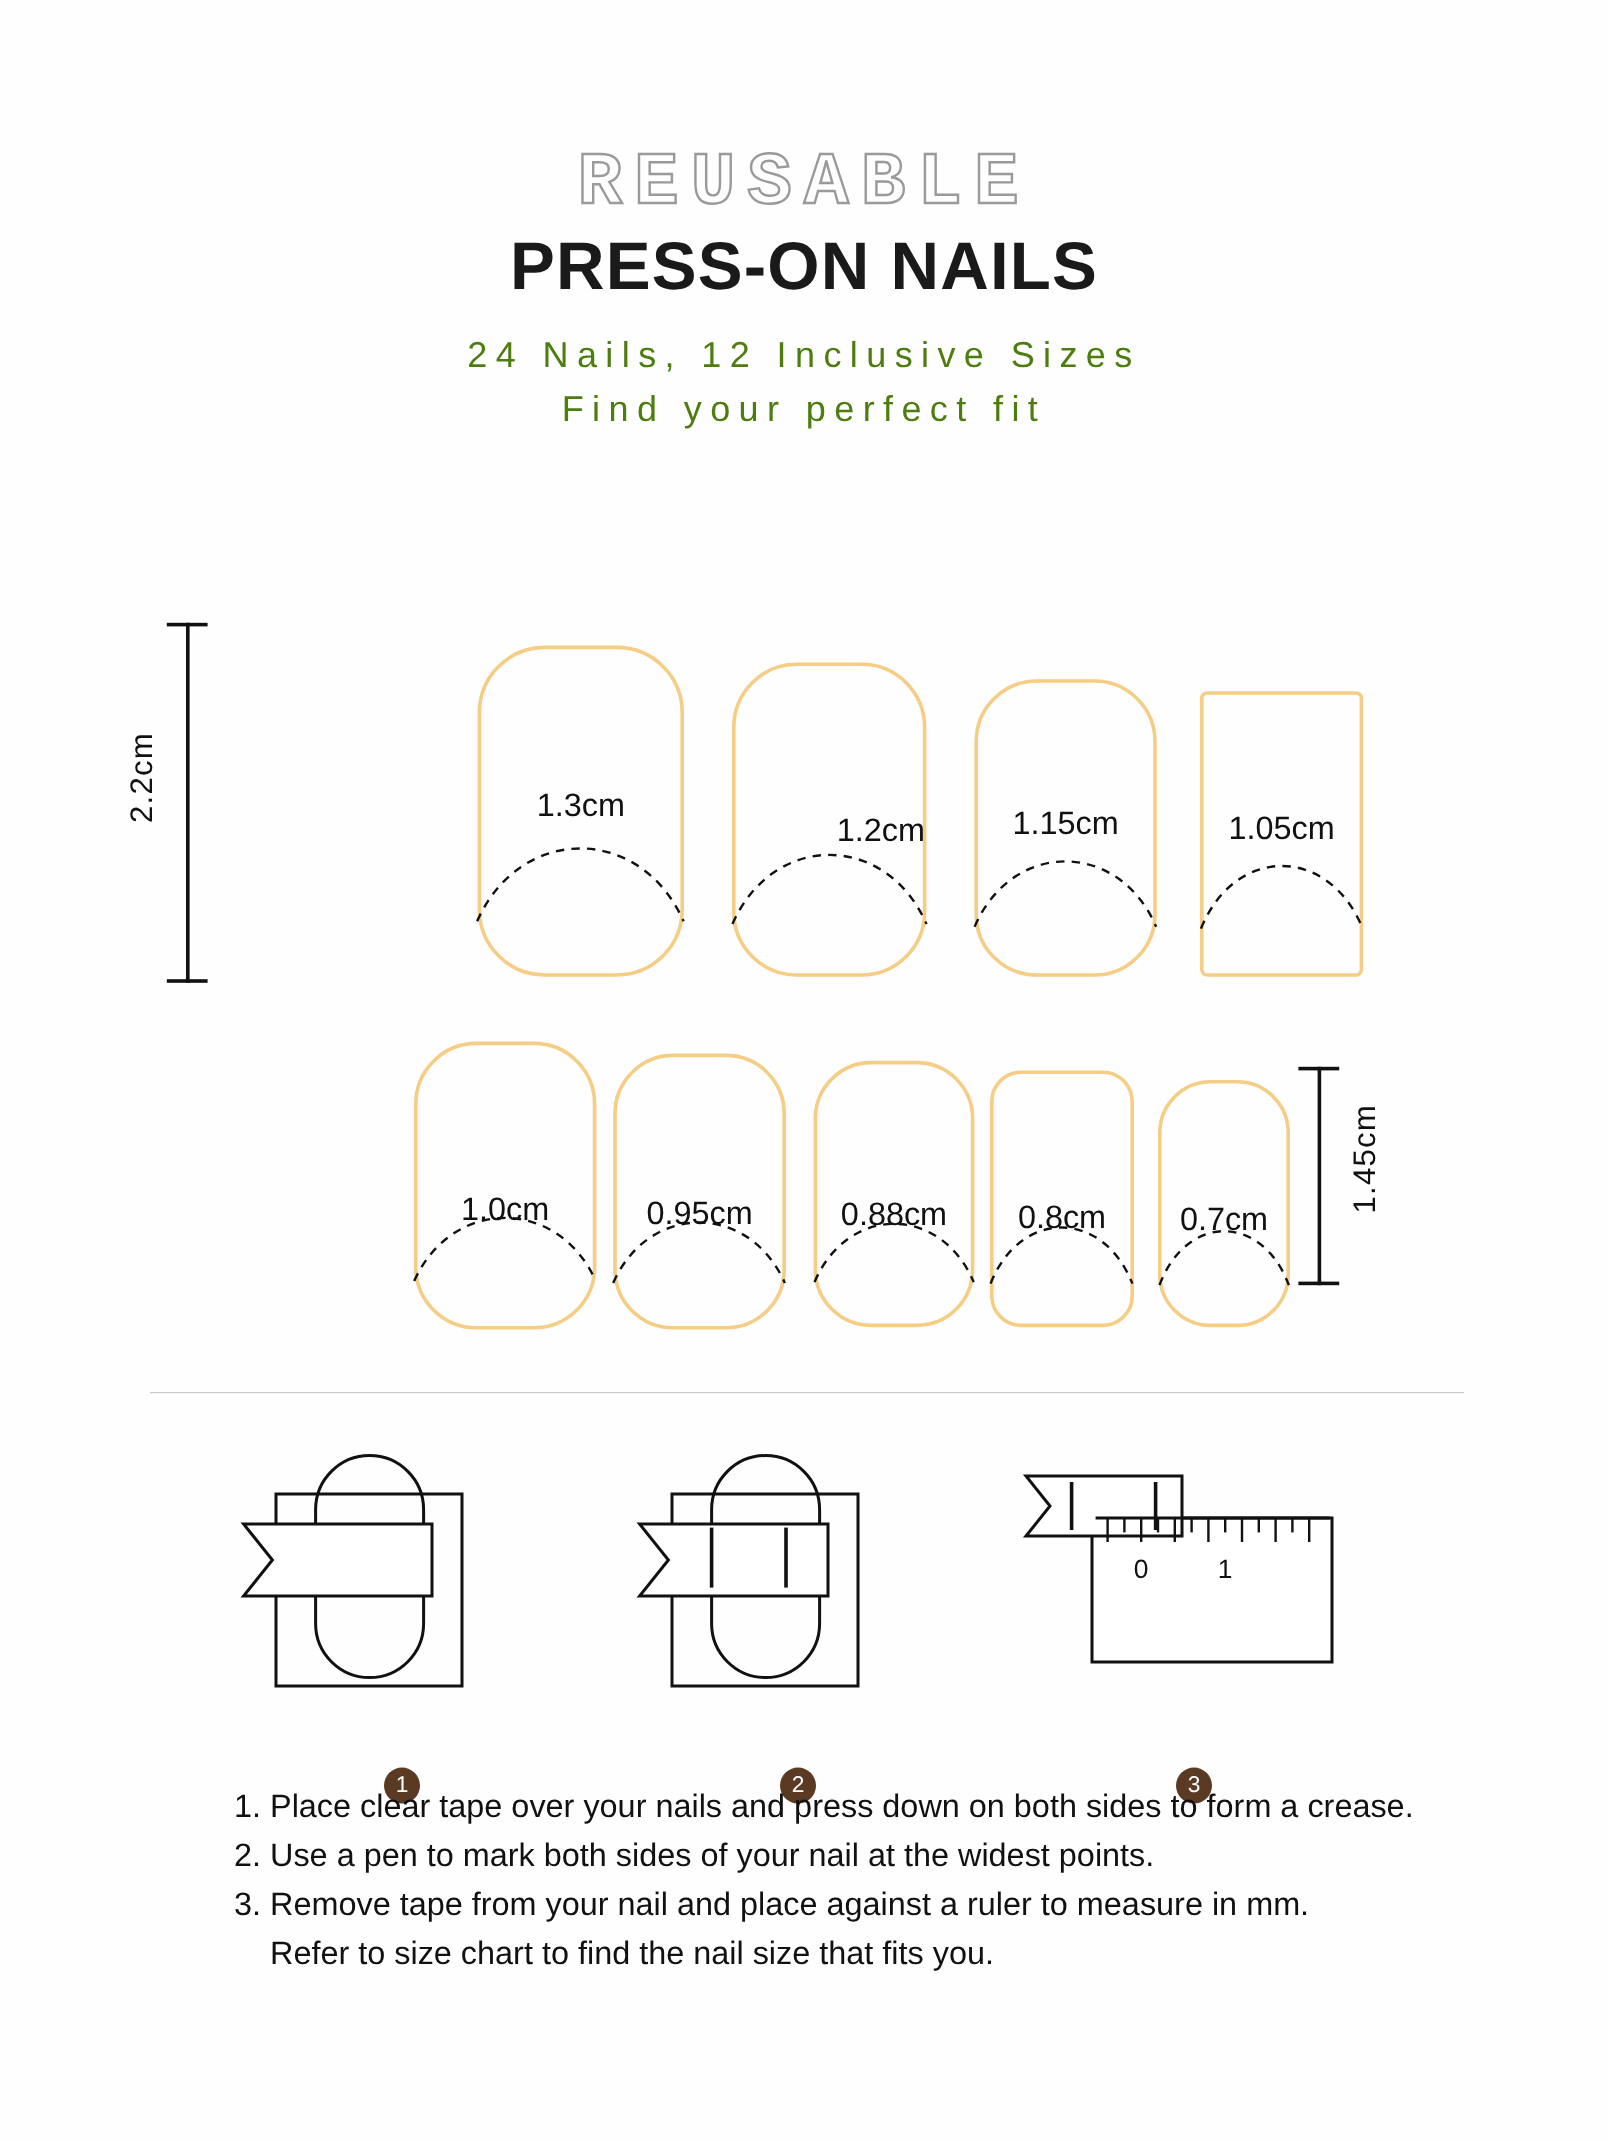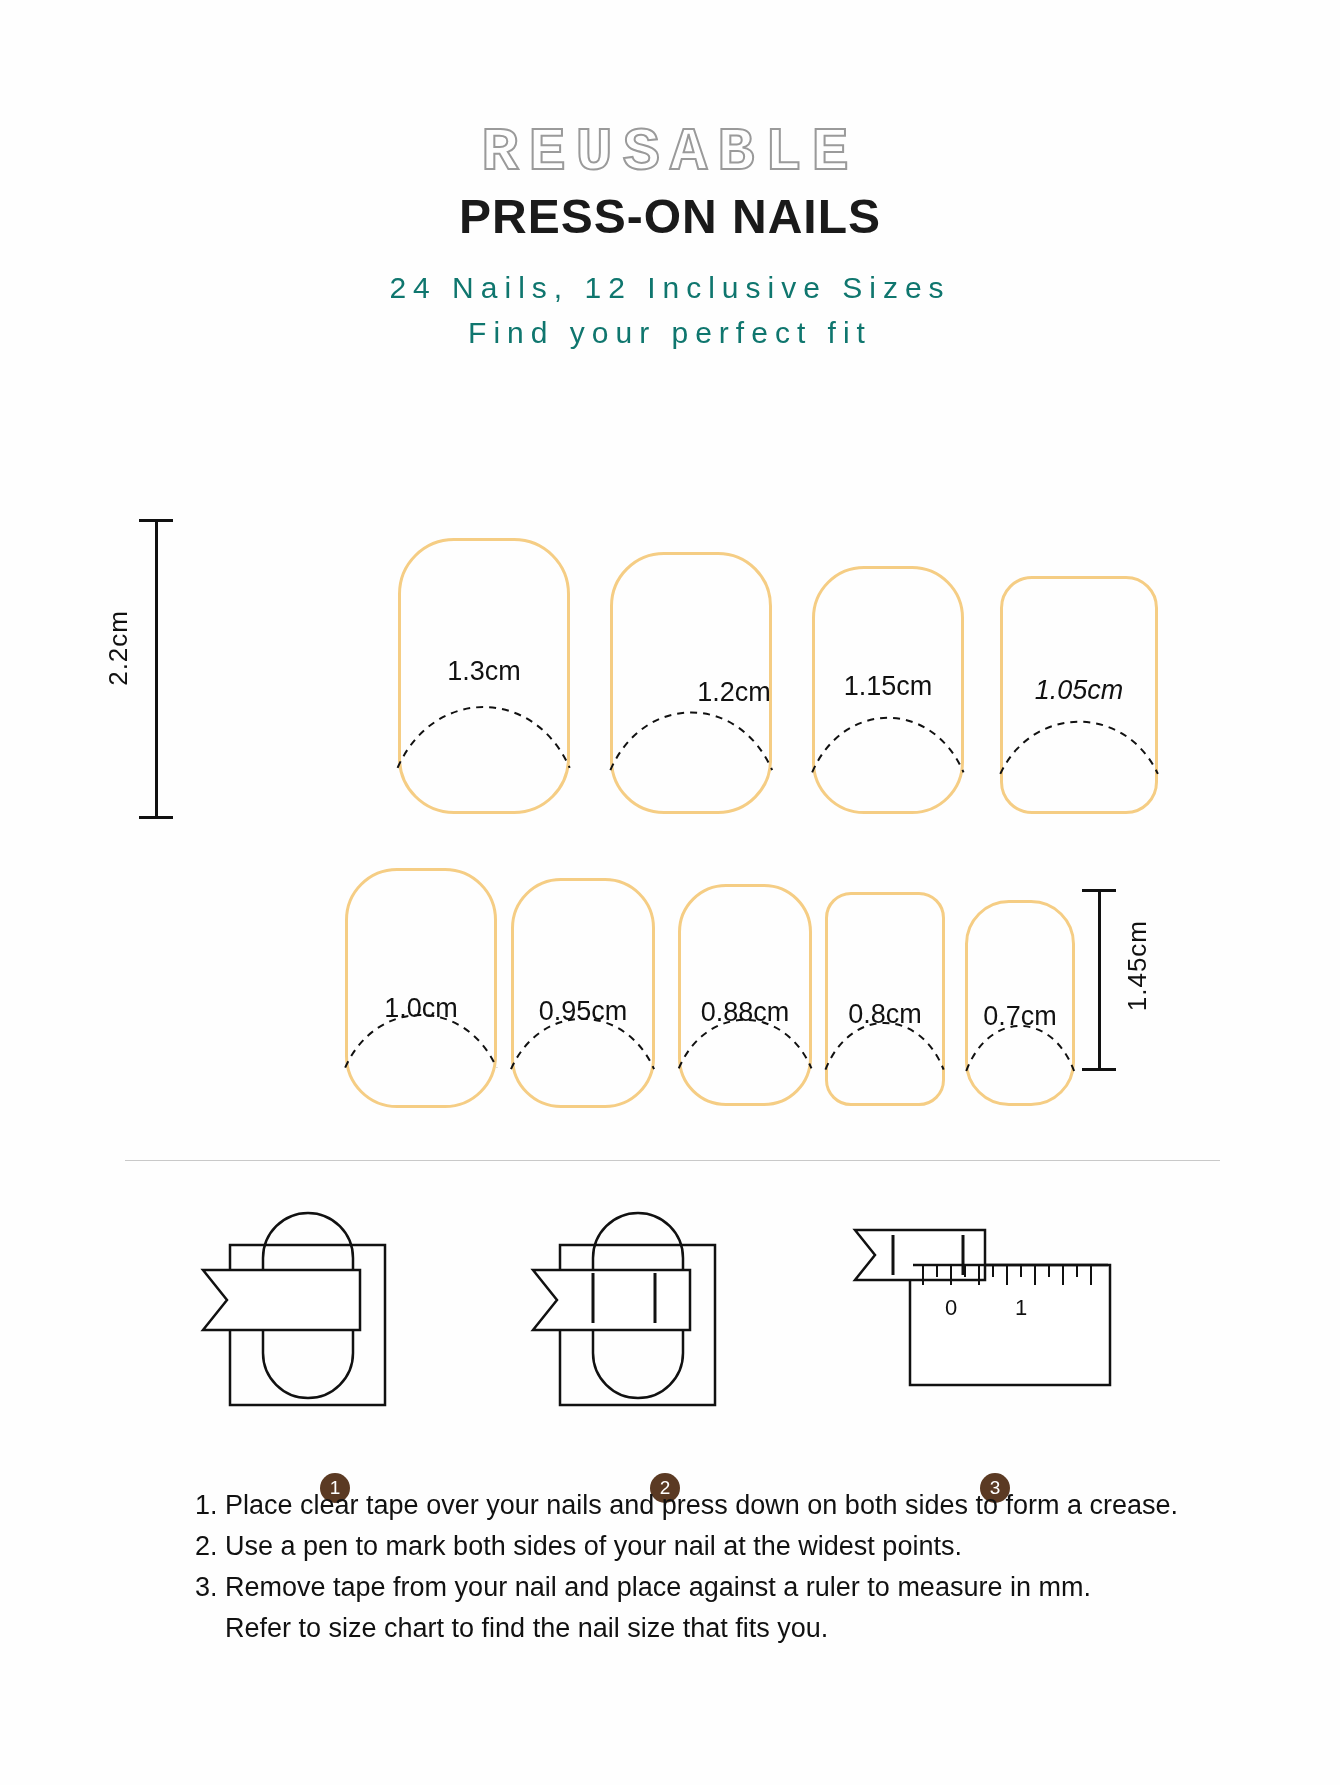--- a/index.html
+++ b/index.html
@@ -35,32 +35,32 @@
   .title-outline {
     font-size: 62px;
     letter-spacing: 10px;
     font-weight: 700;
     color: transparent;
     -webkit-text-stroke: 2px #9a9a9a;
     line-height: 1.05;
     font-family: Liberation Mono, monospace;
   }
   .title-main {
-    font-size: 48px;
+    font-size: 56px;
     font-weight: 800;
     letter-spacing: 1px;
     color: #1a1a1a;
     line-height: 1.1;
     margin-top: 6px;
     font-family: "Liberation Sans", sans-serif;
   }
   .subtitle {
     font-size: 30px;
     letter-spacing: 7px;
-    color: #0f766e;
+    color: #4d7c0f;
     margin-top: 22px;
     line-height: 1.45;
     font-family: "Liberation Sans", sans-serif;
   }
 
   
   .chart-area {
     position: absolute;
     left: 0;
     top: 500px;
@@ -206,21 +206,21 @@
       </svg>
     </div>
 
     <div class="nail" style="left:812px; top:66px; width:152px; height:248px; border-radius:52px;">
       <div class="label" style="top:102px;">1.15cm</div>
       <svg class="smile" viewBox="0 0 100 40" preserveAspectRatio="none">
         <path d="M2,34 C22,4 78,4 98,34" fill="none" stroke="#111" stroke-width="2" stroke-dasharray="7 6" vector-effect="non-scaling-stroke"></path>
       </svg>
     </div>
 
-    <div class="nail" style="left:1000px; top:76px; width:158px; height:238px; border-radius:32px;font-style:italic;">
+    <div class="nail" style="left:1000px; top:76px; width:136px; height:238px; border-radius:6px;">
       <div class="label" style="top:96px;">1.05cm</div>
       <svg class="smile" viewBox="0 0 100 40" preserveAspectRatio="none">
         <path d="M2,34 C22,4 78,4 98,34" fill="none" stroke="#111" stroke-width="2" stroke-dasharray="7 6" vector-effect="non-scaling-stroke"></path>
       </svg>
     </div>
 
     <div class="nail" style="left:345px; top:368px; width:152px; height:240px; border-radius:52px;">
       <div class="label" style="top:122px;">1.0cm</div>
       <svg class="smile" viewBox="0 0 100 40" preserveAspectRatio="none">
         <path d="M2,34 C22,4 78,4 98,34" fill="none" stroke="#111" stroke-width="2" stroke-dasharray="7 6" vector-effect="non-scaling-stroke"></path>

